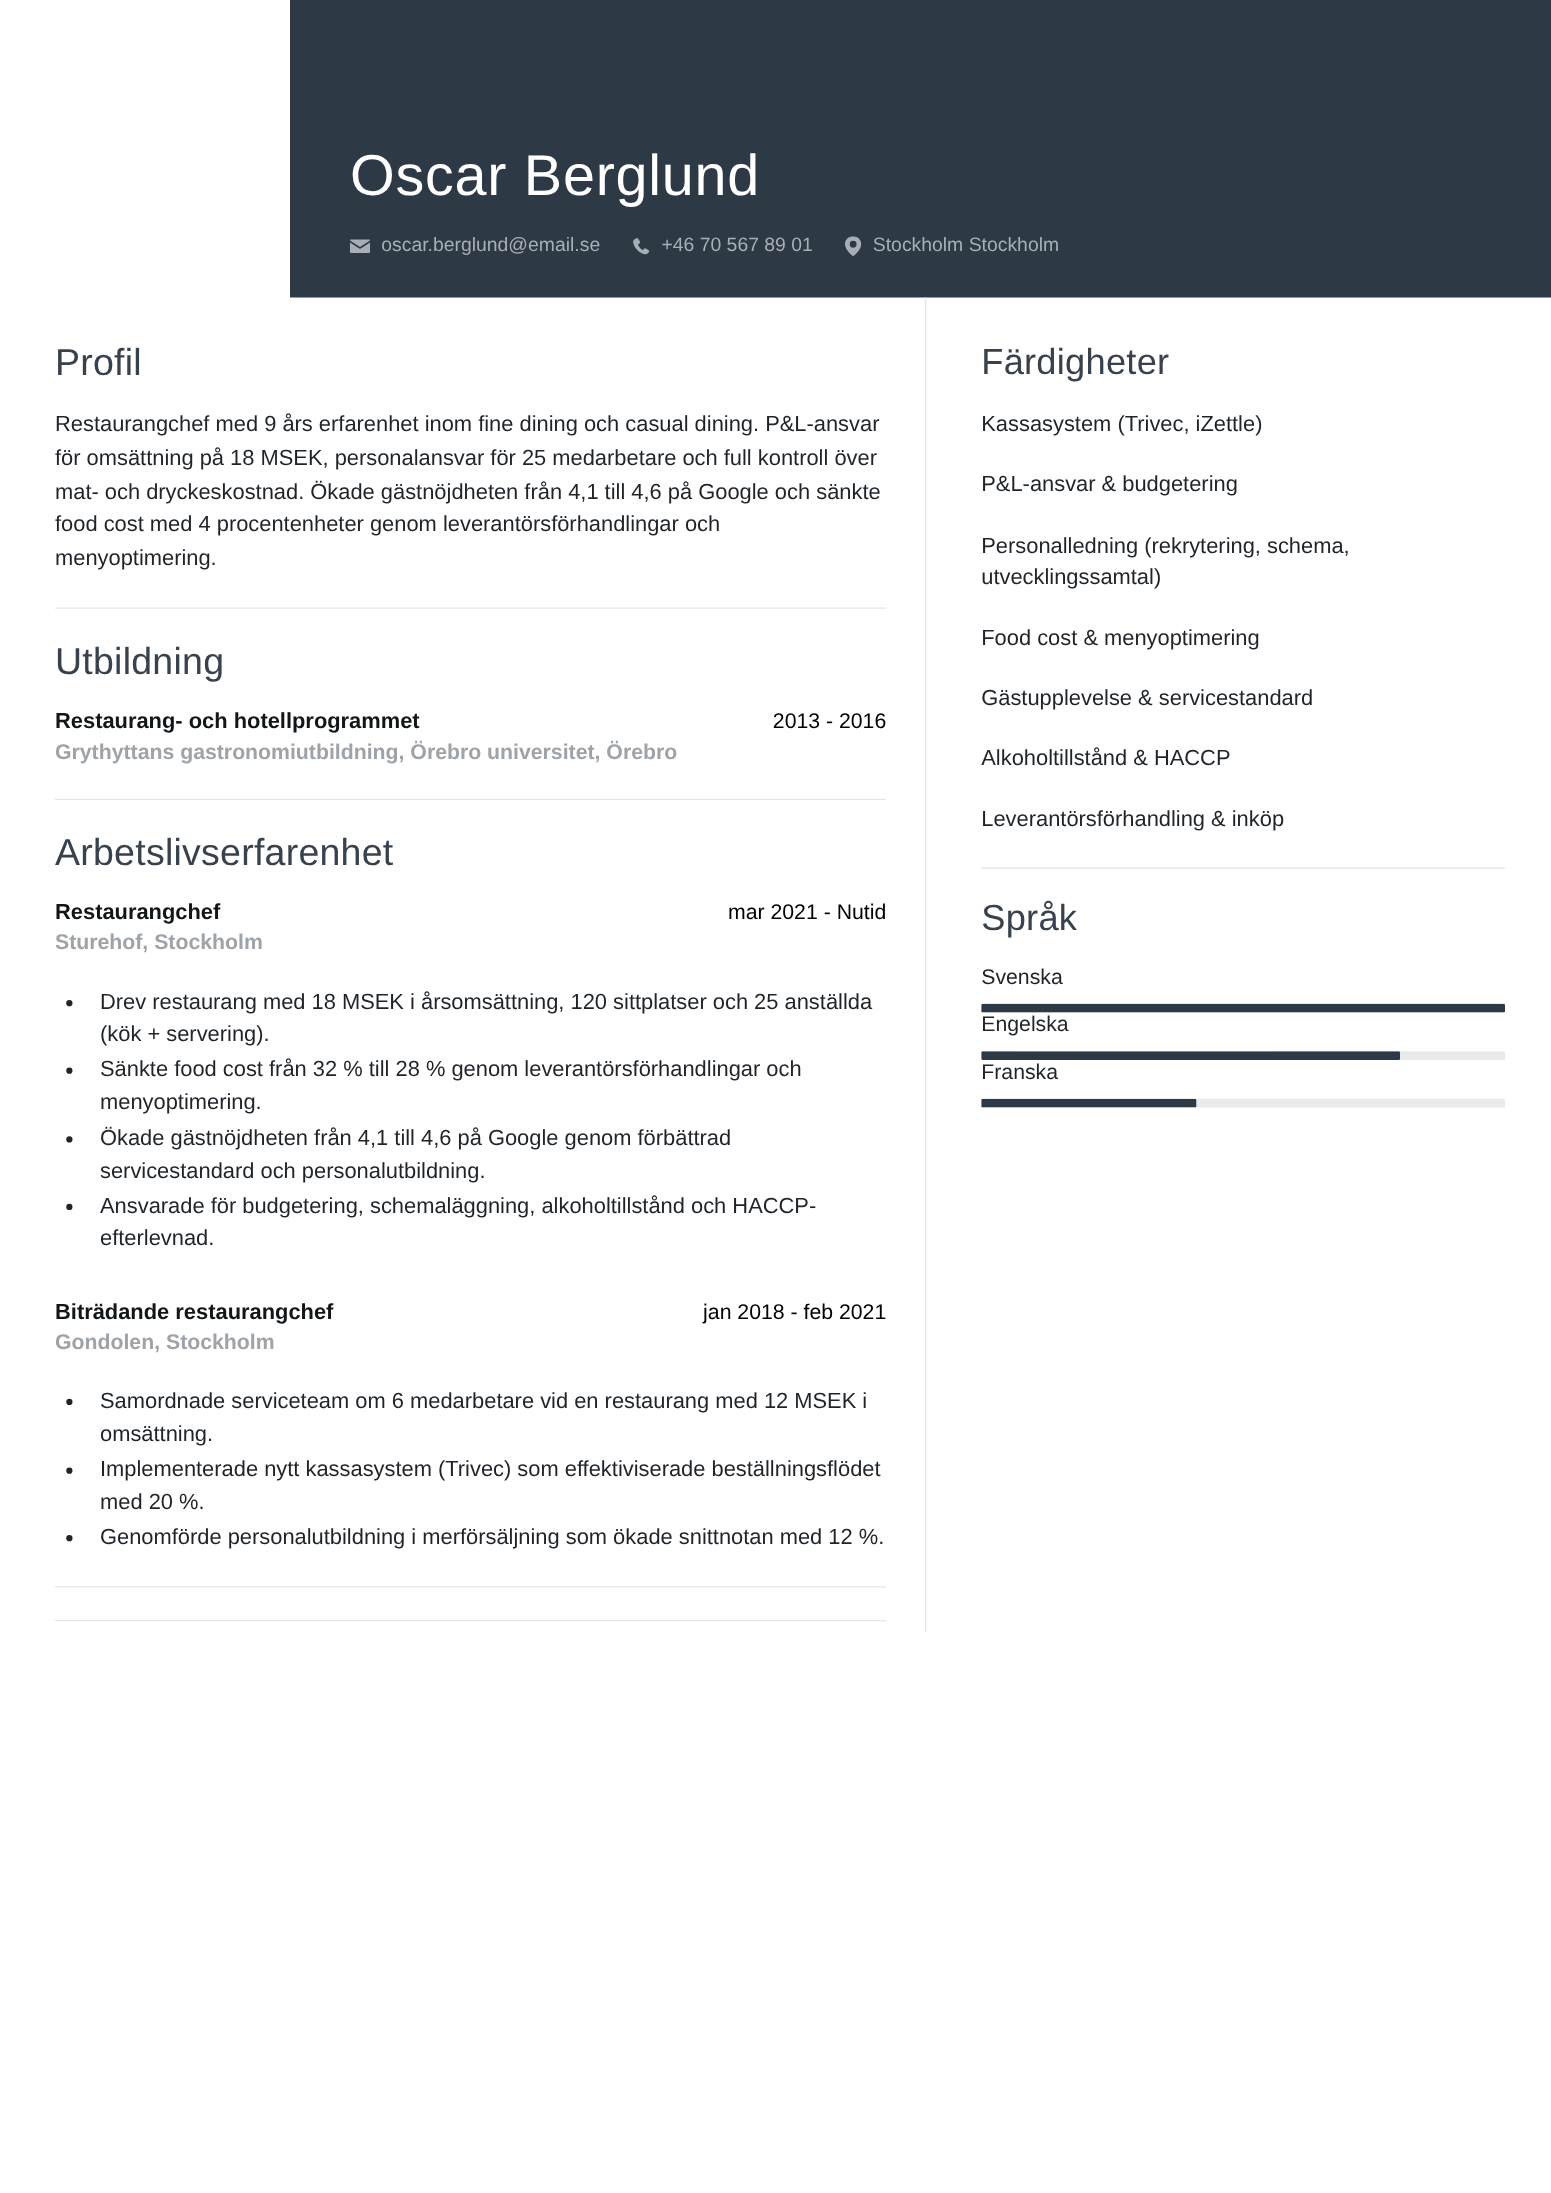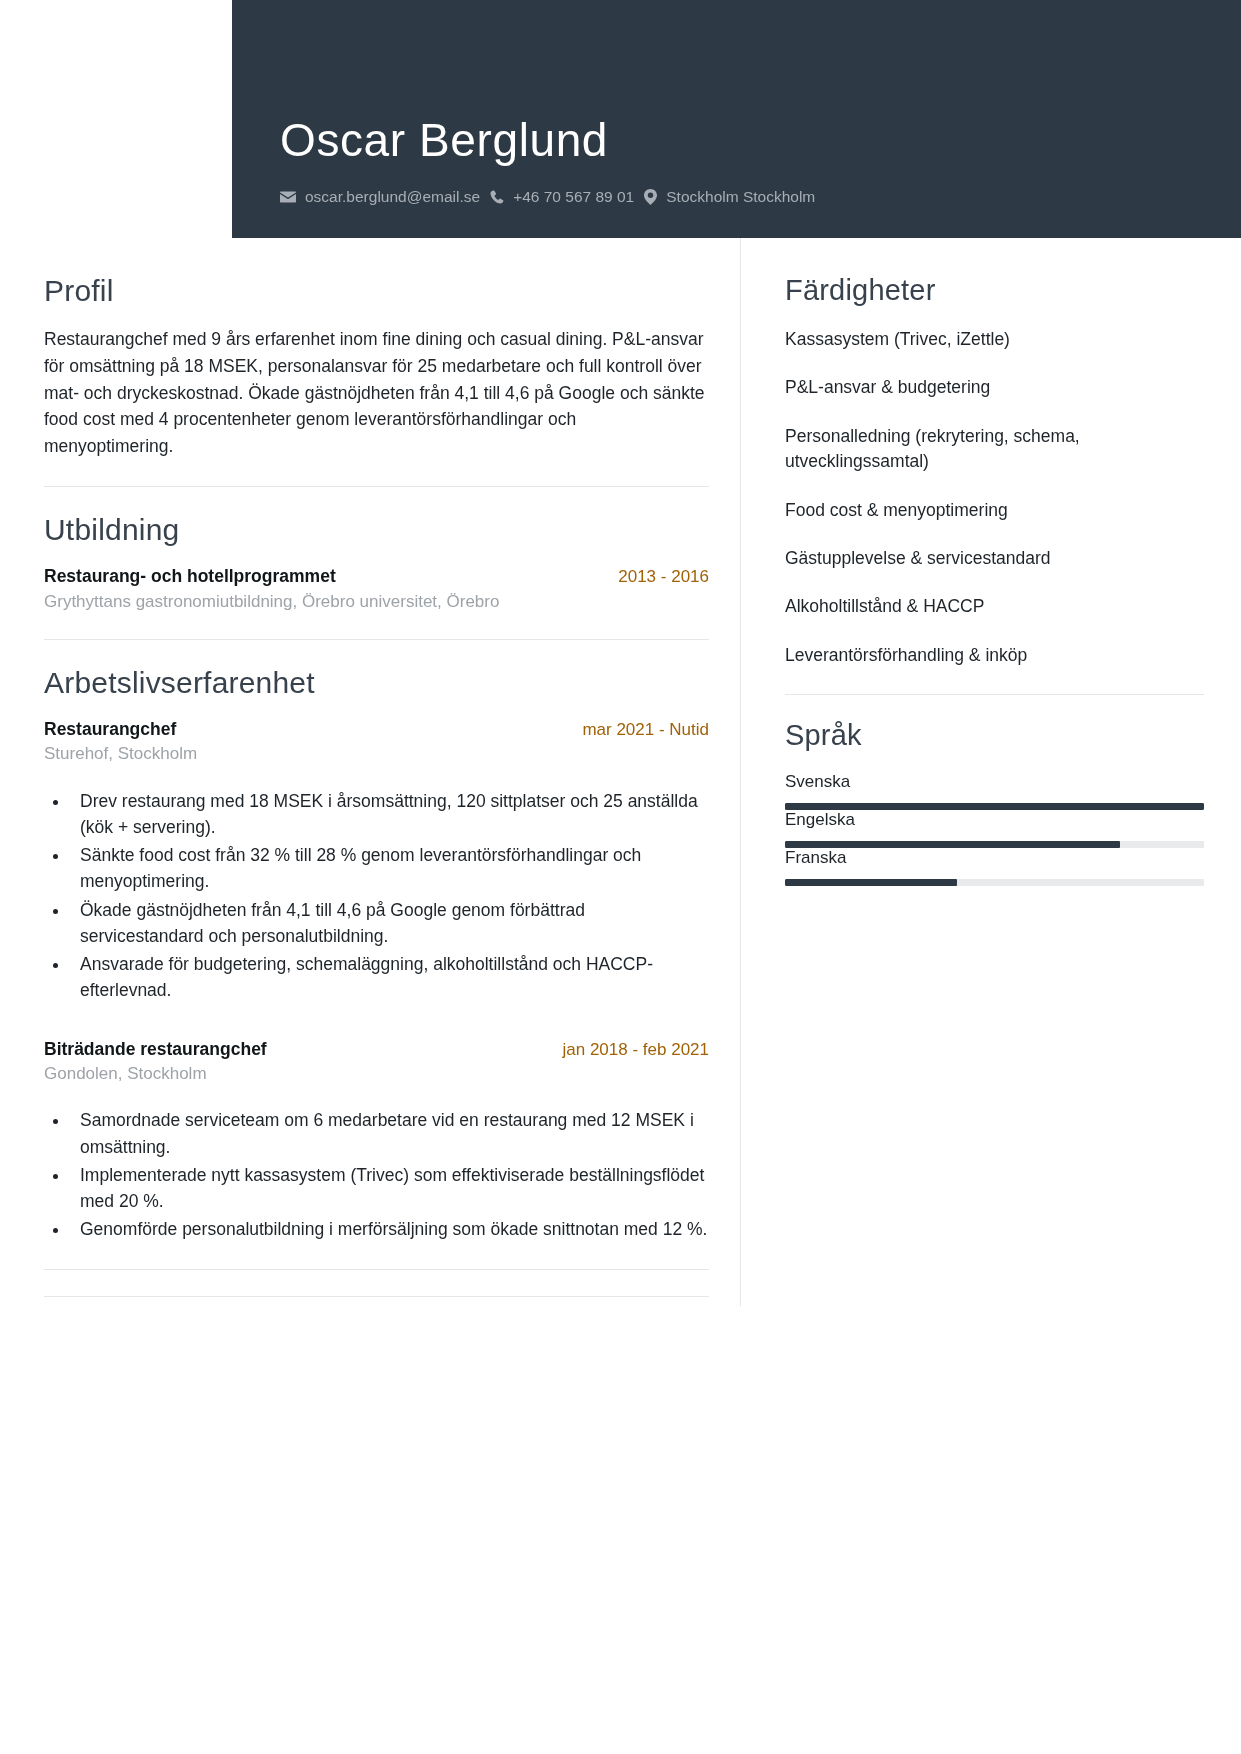--- a/index.html
+++ b/index.html
@@ -34,21 +34,21 @@
     color: #ffffff;
     font-size: 46px;
     font-weight: 300;
     letter-spacing: 0.6px;
     line-height: 1.05;
     margin-bottom: 24px;
   }
   .contact-row {
     display: flex;
     align-items: center;
-    gap: 10px;
+    gap: 26px;
     margin-bottom: 32px;
   }
   .contact-item {
     display: flex;
     align-items: center;
     gap: 9px;
     color: #a7aeb6;
     font-size: 15.5px;
     font-weight: 400;
     white-space: nowrap;
@@ -110,29 +110,29 @@
     gap: 16px;
   }
   .entry-title {
     font-size: 17.5px;
     font-weight: 700;
     color: #111619;
     line-height: 1.3;
   }
   .entry-date {
     font-size: 17px;
-    color: #a16207;
+    color: #000000;
     font-weight: 400;
     white-space: nowrap;
     flex: 0 0 auto;
   }
   .entry-sub {
     font-size: 17px;
     color: #9ea3a8;
-    font-weight: 400;
+    font-weight: 700;
     margin-top: 3px;
     line-height: 1.3;
   }
   .entry-bullets {
     margin: 22px 0 0 26px;
     padding: 0;
   }
   .entry-bullets li {
     font-size: 17.5px;
     line-height: 1.5;

